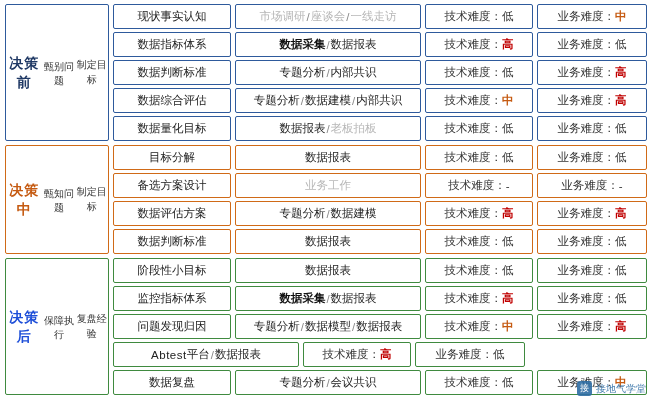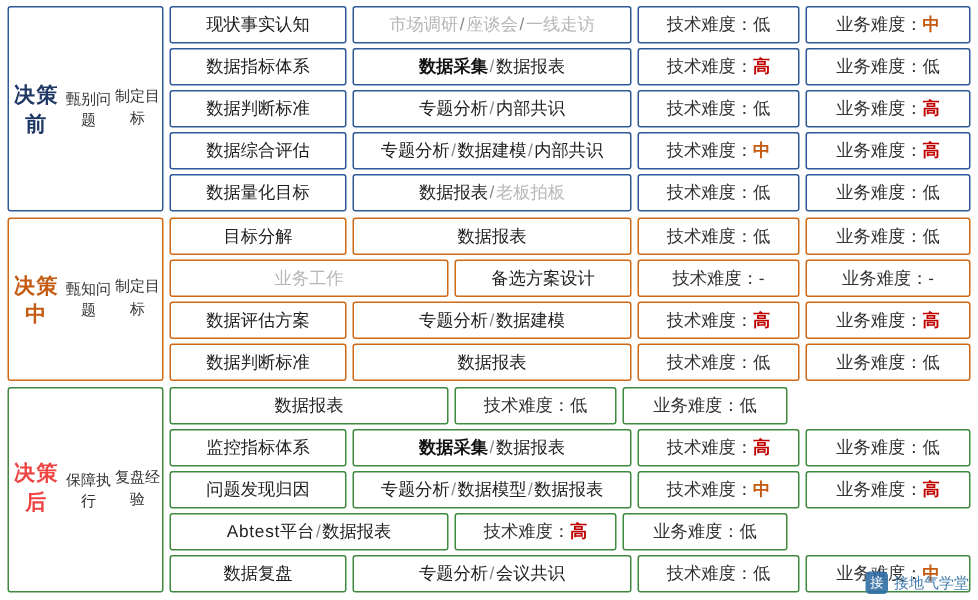--- a/index.html
+++ b/index.html
@@ -52,21 +52,21 @@
     font-size: 10px;
     color: #333333;
     line-height: 1.45;
     margin-top: 3px;
   }
   .phase.blue { border-color: #2e5a9c; }
   .phase.blue .p-title { color: #1f3864; }
   .phase.orange { border-color: #d06a17; }
   .phase.orange .p-title { color: #c55a11; }
   .phase.green { border-color: #3f8a3f; }
-  .phase.green .p-title { color: #ef4444; font-family: Liberation Serif, serif; }
+  .phase.green .p-title { color: #1d4ed8; }
 
   .rows {
     flex: 1 1 auto;
     display: flex;
     flex-direction: column;
   }
   .row {
     display: flex;
     flex-direction: row;
     align-items: stretch;
@@ -249,24 +249,24 @@
             <div class="cell c-tech">
               <span class="lbl">技术难度：</span>
               <span class="v-low">低</span>
             </div>
             <div class="cell c-biz">
               <span class="lbl">业务难度：</span>
               <span class="v-low">低</span>
             </div>
           </div>
           <div class="row">
+            <div class="cell c-task">备选方案设计</div>
             <div class="cell c-method">
               <span class="txt muted">业务工作</span>
             </div>
-            <div class="cell c-task">备选方案设计</div>
             <div class="cell c-tech">
               <span class="lbl">技术难度：</span>
               <span class="v-na">-</span>
             </div>
             <div class="cell c-biz">
               <span class="lbl">业务难度：</span>
               <span class="v-na">-</span>
             </div>
           </div>
           <div class="row">
@@ -302,20 +302,21 @@
         </div>
       </div>
       <div class="group g-green">
         <div class="phase green">
           <div class="p-title">决策后</div>
           <div class="p-sub">保障执行</div>
           <div class="p-sub" style="margin-top: 0px;">复盘经验</div>
         </div>
         <div class="rows">
           <div class="row">
+            <div class="cell c-task">阶段性小目标</div>
             <div class="cell c-method">
               <span class="txt">数据报表</span>
             </div>
             <div class="cell c-tech">
               <span class="lbl">技术难度：</span>
               <span class="v-low">低</span>
             </div>
             <div class="cell c-biz">
               <span class="lbl">业务难度：</span>
               <span class="v-low">低</span>

